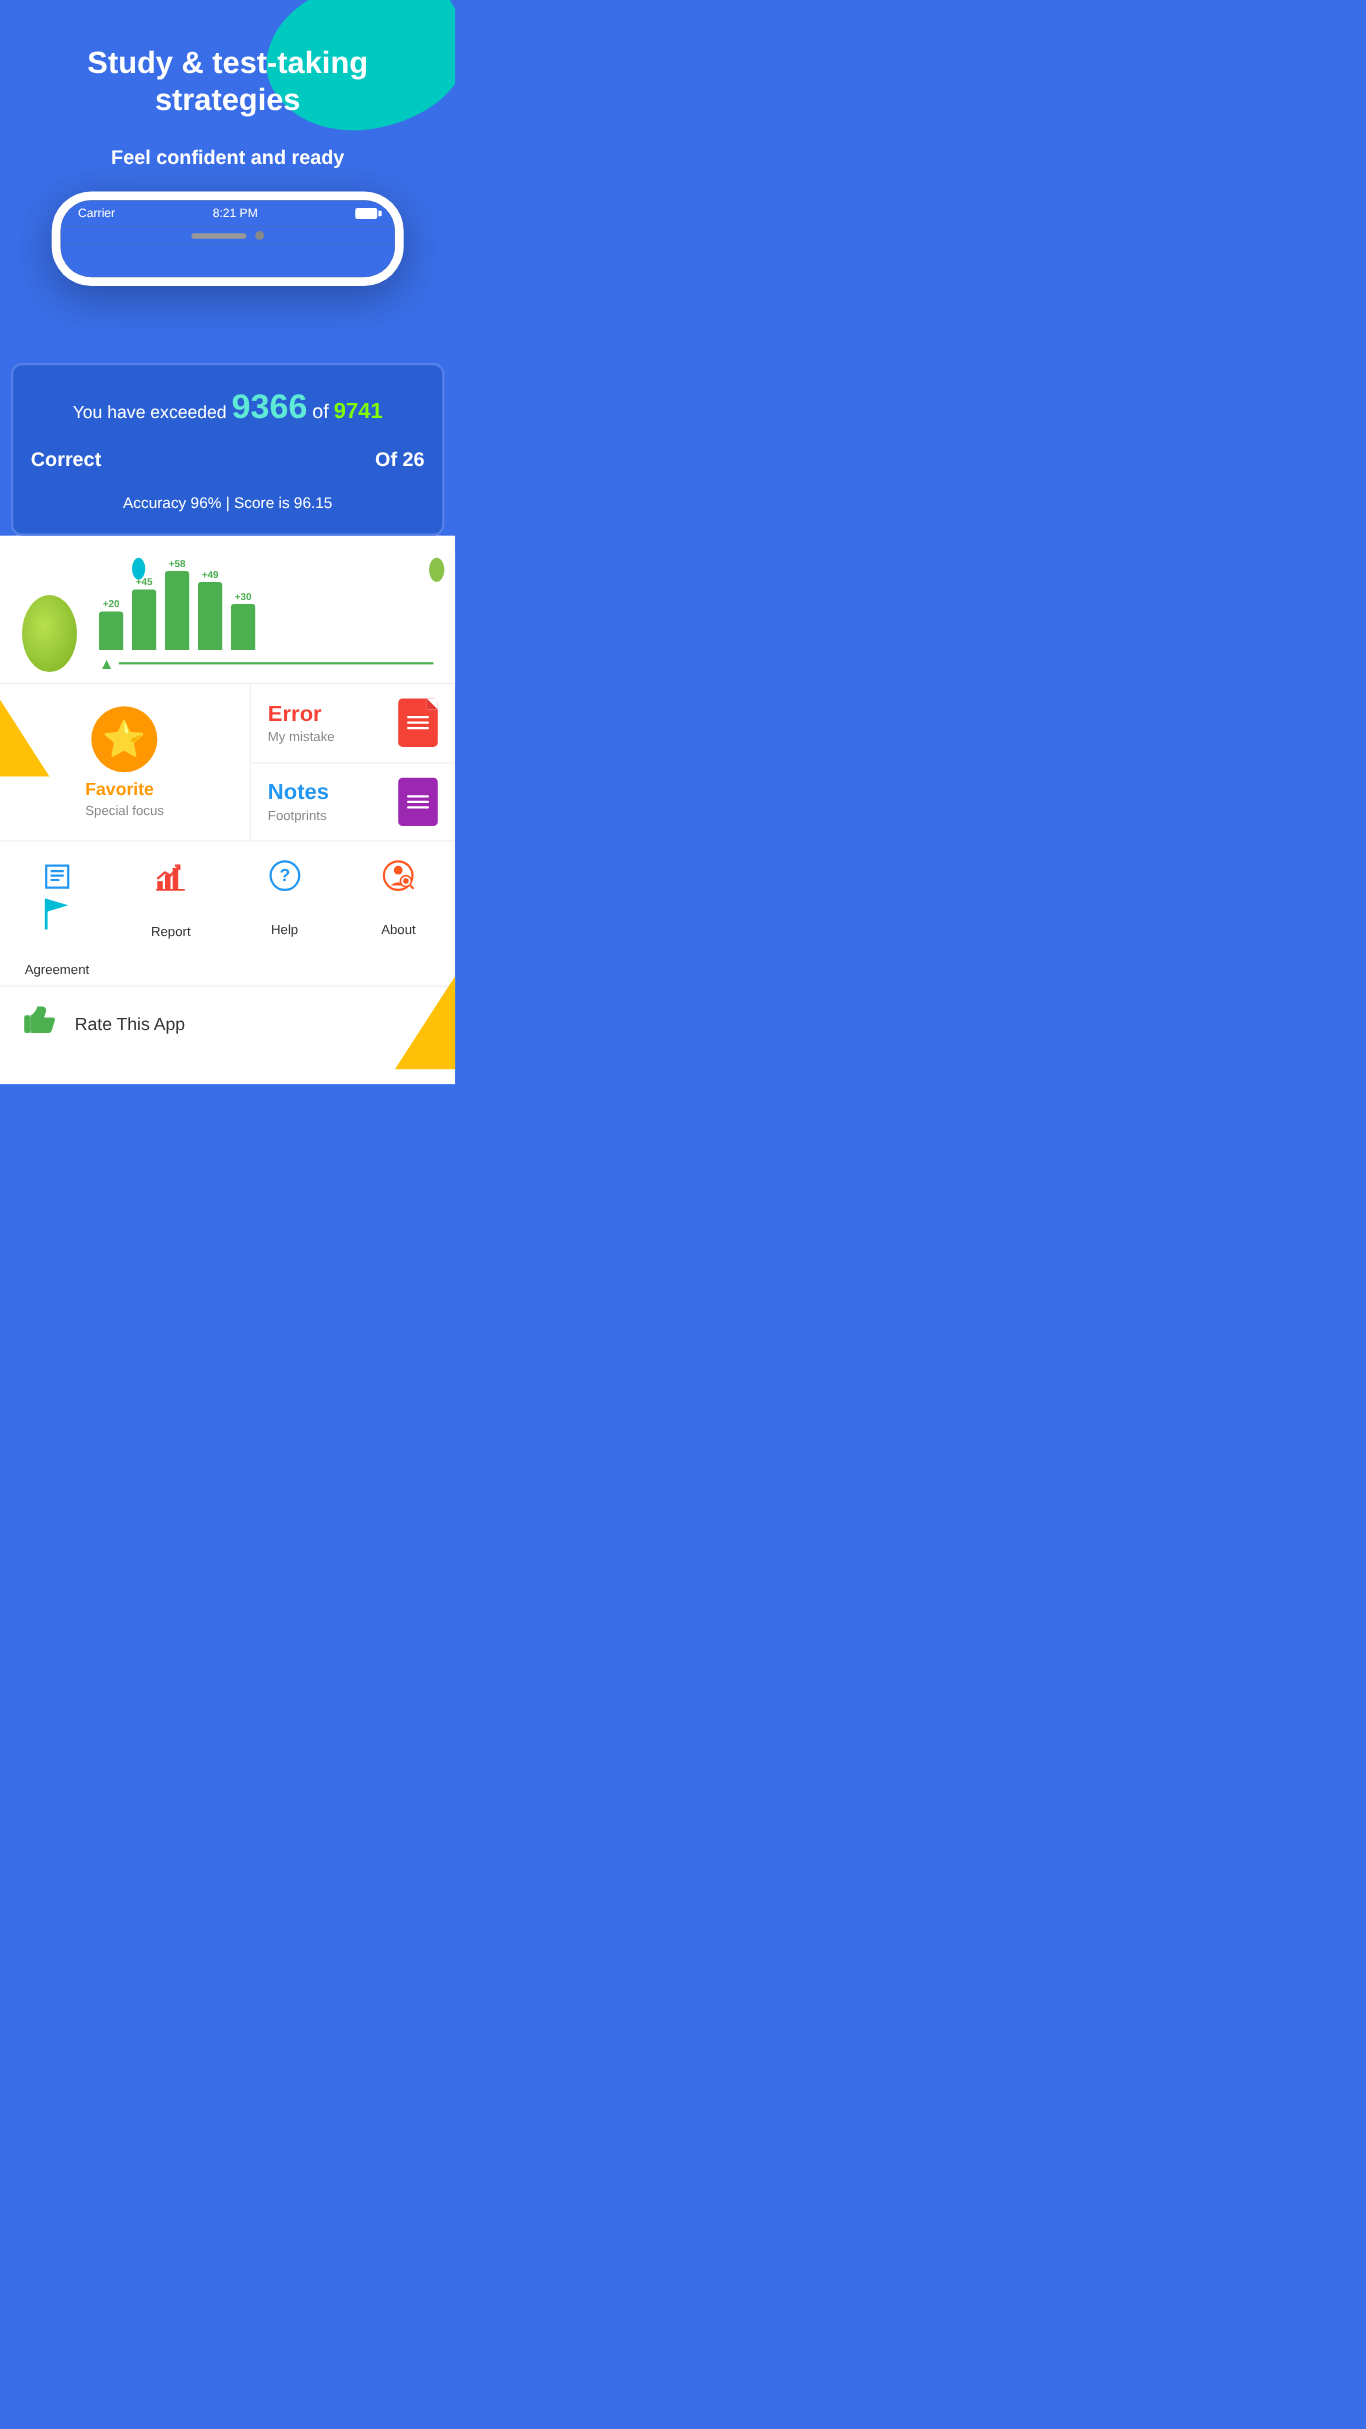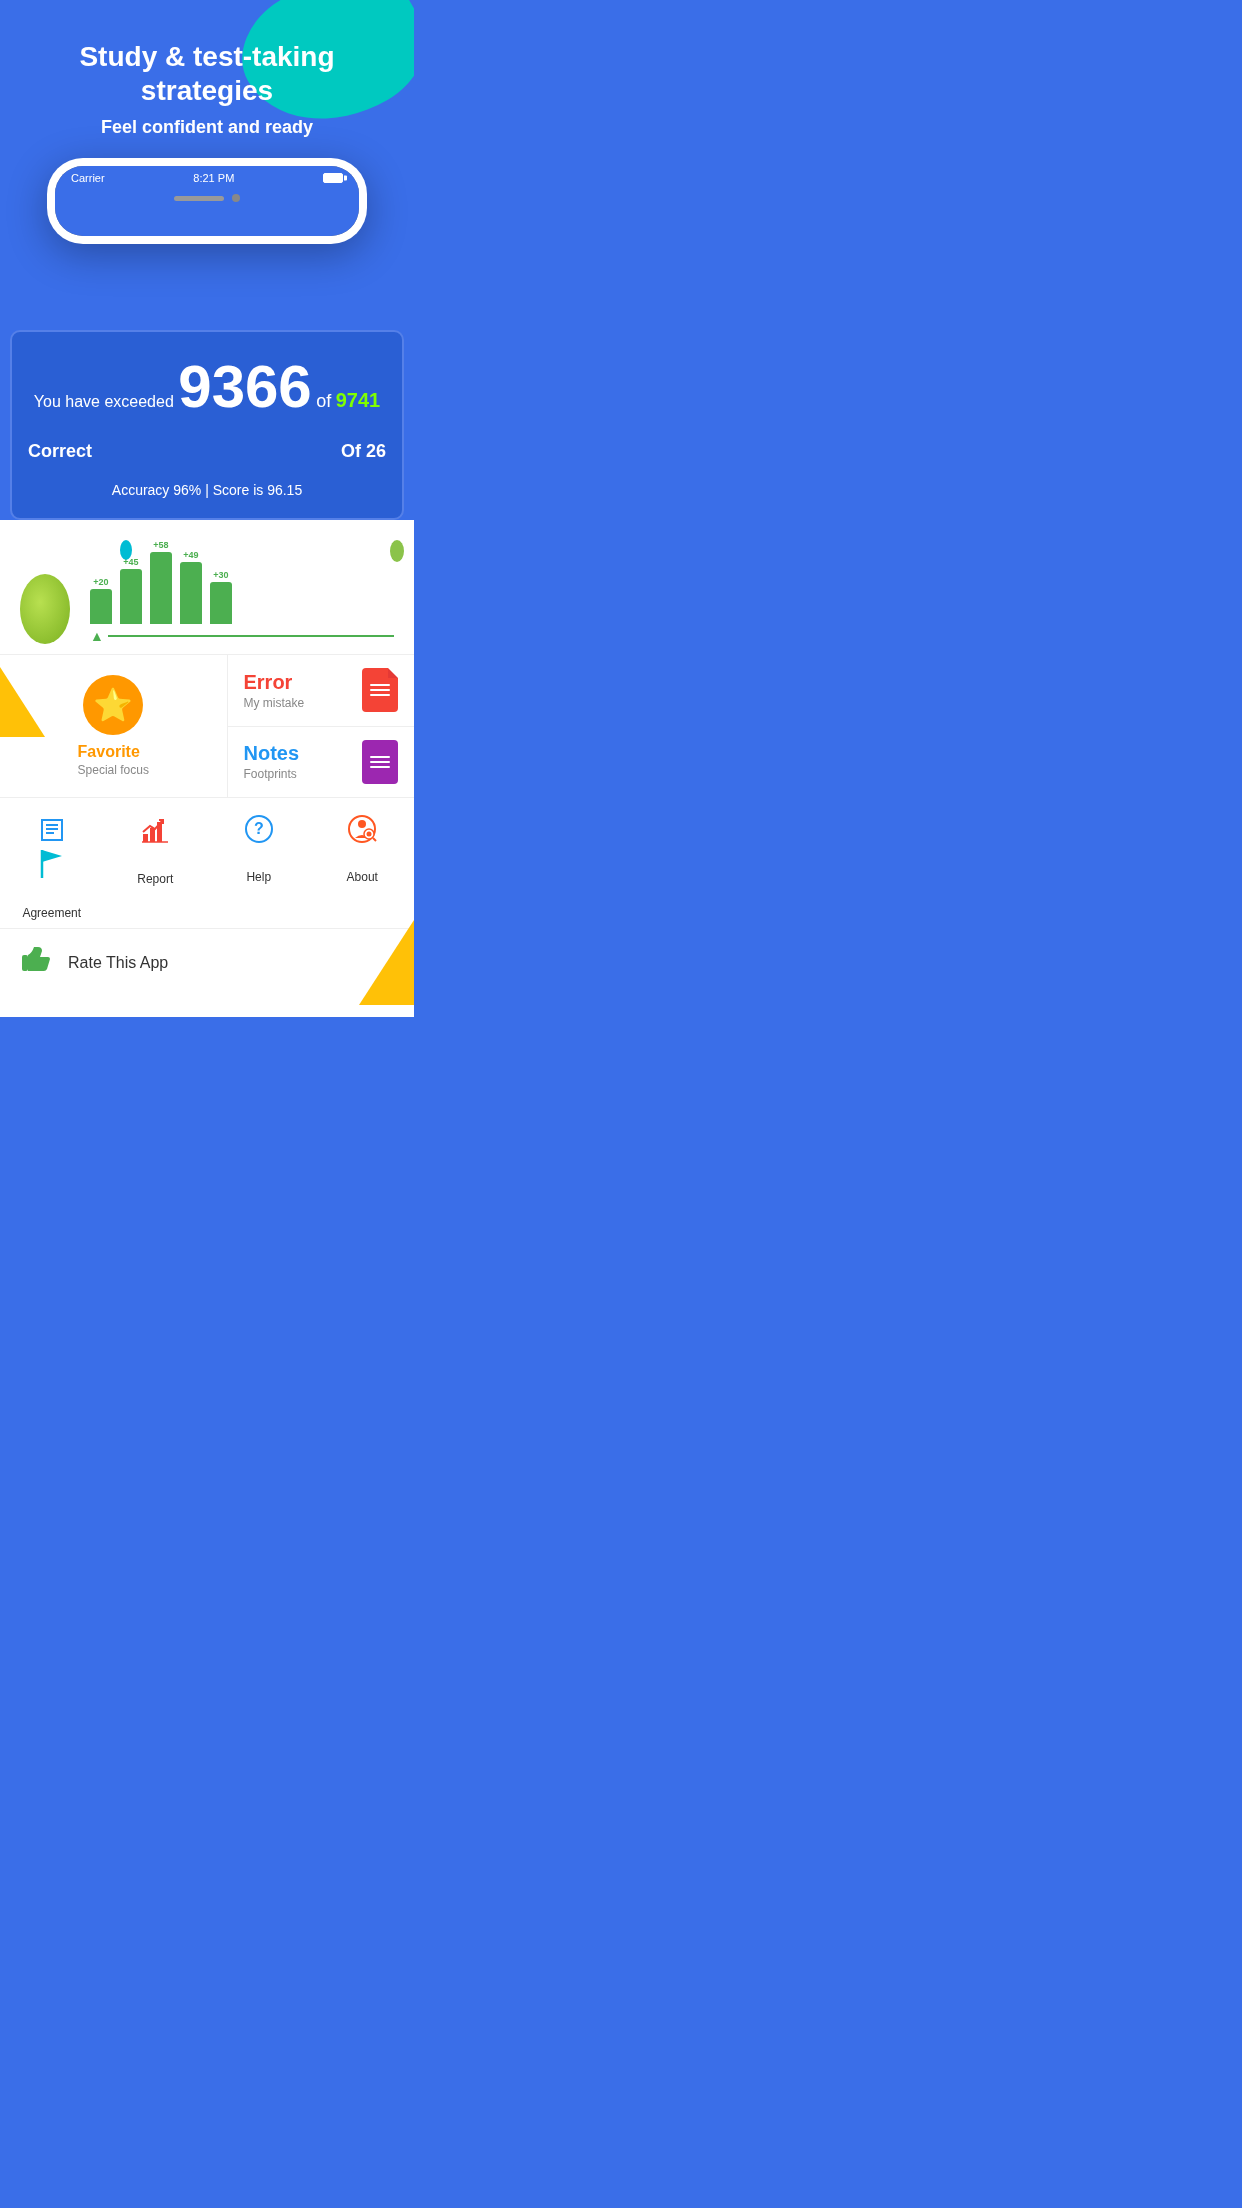--- a/index.html
+++ b/index.html
@@ -36,21 +36,21 @@
     }
 
     .hero-title {
       color: white;
       font-size: 28px;
       font-weight: 800;
       text-align: center;
       position: relative;
       z-index: 1;
       line-height: 1.2;
-      margin-bottom: 10px;
+      margin-bottom: 26px;
     }
 
     .hero-subtitle {
       color: white;
       font-size: 18px;
       font-weight: 600;
       text-align: center;
       position: relative;
       z-index: 1;
       margin-bottom: 20px;
@@ -121,22 +121,22 @@
 
     .exceeded-text {
       text-align: center;
       color: white;
       font-size: 16px;
       font-weight: 500;
       margin-bottom: 20px;
     }
 
     .exceeded-number {
-      color: #ffffff;
-      font-size: 60px;
+      color: #5eead4;
+      font-size: 31px;
       font-weight: 800;
     }
 
     .exceeded-of {
       color: #7fff00;
       font-size: 20px;
       font-weight: 600;
     }
 
     .score-middle {

